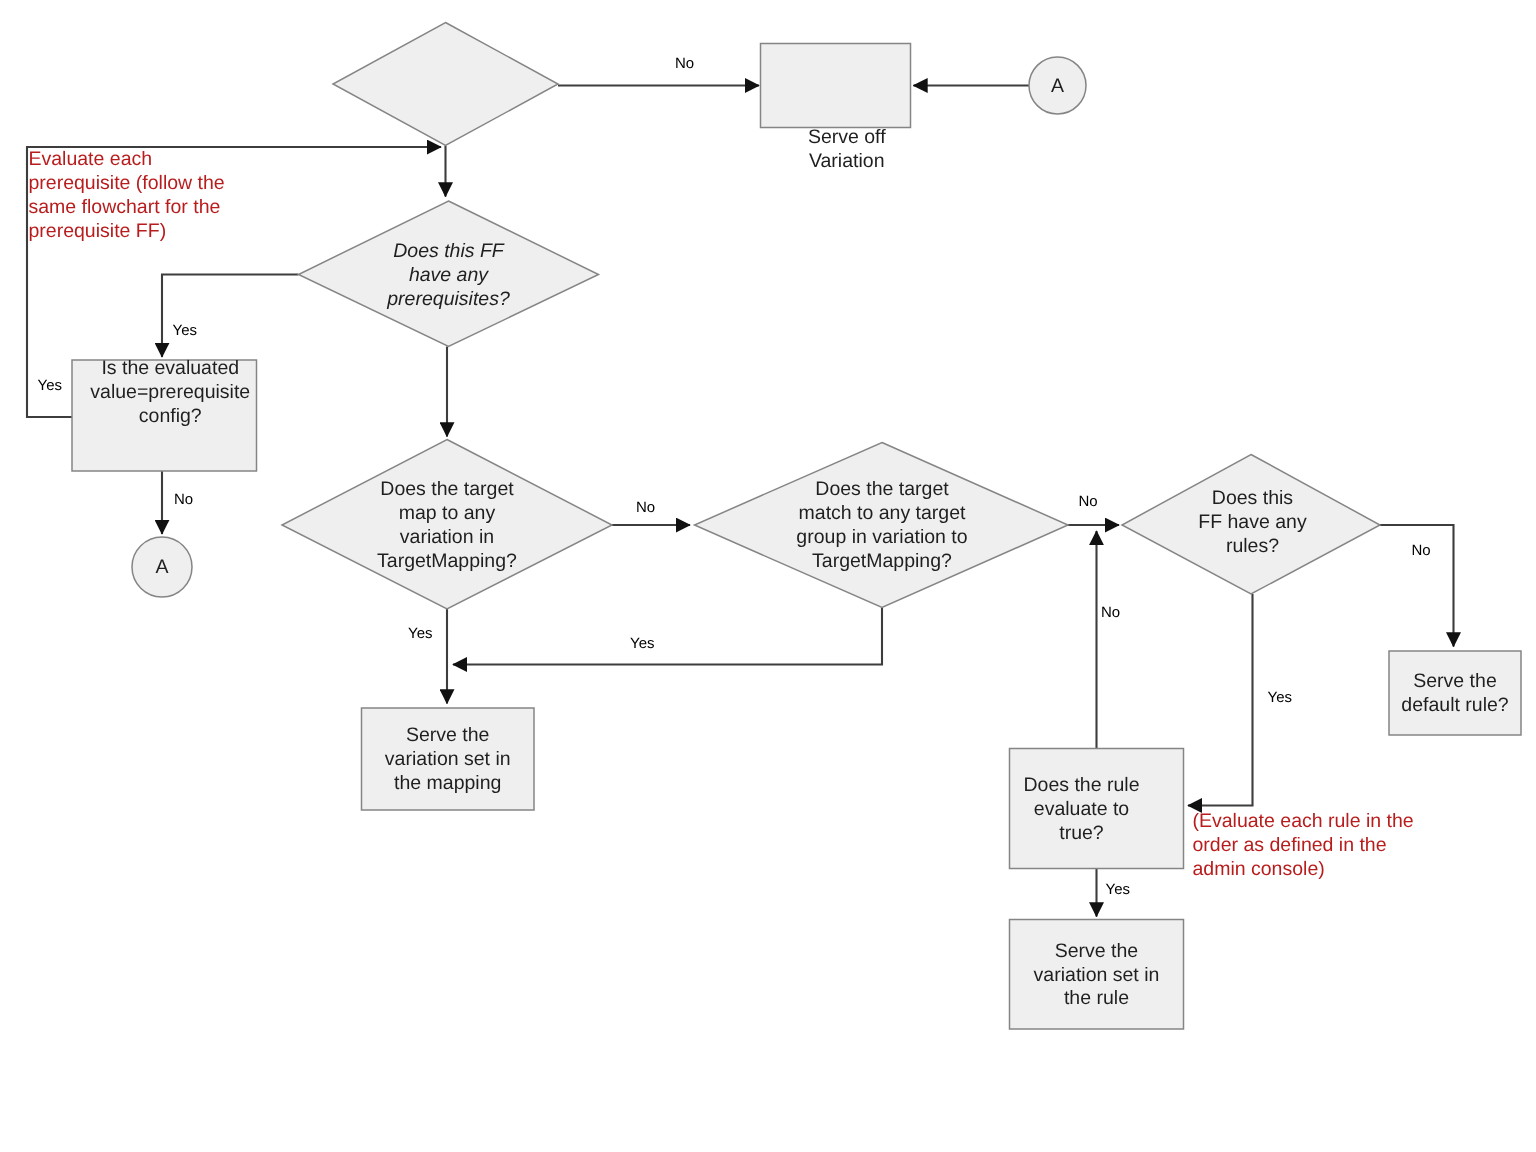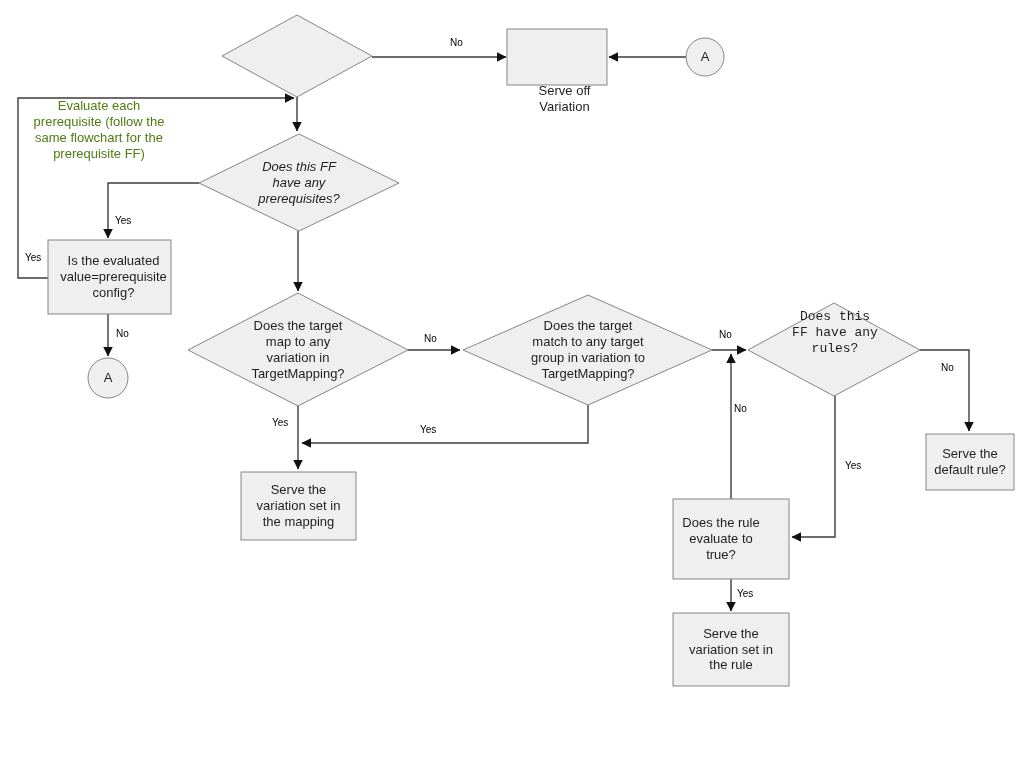--- a/index.html
+++ b/index.html
@@ -28,22 +28,22 @@
     font-size: 13px;
     line-height: 1.22;
     color: #1f1f1f;
     pointer-events: none;
   }
   .note-label {
     position: absolute;
     white-space: pre-line;
     font-size: 13px;
     line-height: 1.24;
-    color: #4d7c0f;
-    text-align: center;
+    color: #b91c1c;
+    text-align: left;
     pointer-events: none;
   }
   .edge-label {
     position: absolute;
     font-size: 10px;
     color: #000000;
     pointer-events: none;
   }
 </style>
 </head>
@@ -88,50 +88,53 @@
     <rect class="shape" x="673" y="499" width="116" height="80"></rect>
     <rect class="shape" x="673" y="613" width="116" height="73"></rect>
   </svg>
 
   <div class="node-label" style="left:507px; top:29px; width:115px; height:56px;margin-top:42px;">Serve off
 Variation</div>
   <div class="node-label" style="left:687px; top:39px; width:36px; height:36px;">A</div>
   <div class="node-label" style="left:234px; top:158px; width:130px; height:50px;font-style:italic;">Does this FF
 have any
 prerequisites?</div>
-  <div class="node-label" style="left:48px; top:240px; width:131px; height:74px;">Is the evaluated
+  <div class="node-label" style="left:48px; top:224px; width:131px; height:74px;">Is the evaluated
 value=prerequisite
 config?</div>
   <div class="node-label" style="left:90px; top:360px; width:36px; height:36px;">A</div>
   <div class="node-label" style="left:233px; top:319px; width:130px; height:62px;">Does the target
 map to any
 variation in
 TargetMapping?</div>
   <div class="node-label" style="left:508px; top:319px; width:160px; height:62px;">Does the target
 match to any target
 group in variation to
 TargetMapping?</div>
-  <div class="node-label" style="left:777px; top:309px; width:116px; height:48px;font-family:Liberation Mono, monospace;">Does this
+  <div class="node-label" style="left:777px; top:324px; width:116px; height:48px;">Does this
 FF have any
 rules?</div>
   <div class="node-label" style="left:241px; top:472px; width:115px; height:68px;">Serve the
 variation set in
 the mapping</div>
   <div class="node-label" style="left:926px; top:434px; width:88px; height:56px;">Serve the
 default rule?</div>
   <div class="node-label" style="left:673px; top:499px; width:96px; height:80px;">Does the rule
 evaluate to true?</div>
   <div class="node-label" style="left:673px; top:613px; width:116px; height:73px;">Serve the
 variation set in
 the rule</div>
 
   <div class="note-label" style="left:19px; top:98px; width:160px;">Evaluate each
 prerequisite (follow the
 same flowchart for the
 prerequisite FF)</div>
+  <div class="note-label" style="left:795px; top:539px; width:150px;">(Evaluate each rule in the
+order as defined in the
+admin console)</div>
 
   <div class="edge-label" style="left:450px; top:37px;">No</div>
   <div class="edge-label" style="left:25px;  top:252px;">Yes</div>
   <div class="edge-label" style="left:115px; top:215px;">Yes</div>
   <div class="edge-label" style="left:116px; top:328px;">No</div>
   <div class="edge-label" style="left:424px; top:333px;">No</div>
   <div class="edge-label" style="left:719px; top:329px;">No</div>
   <div class="edge-label" style="left:272px; top:417px;">Yes</div>
   <div class="edge-label" style="left:420px; top:424px;">Yes</div>
   <div class="edge-label" style="left:941px; top:362px;">No</div>

